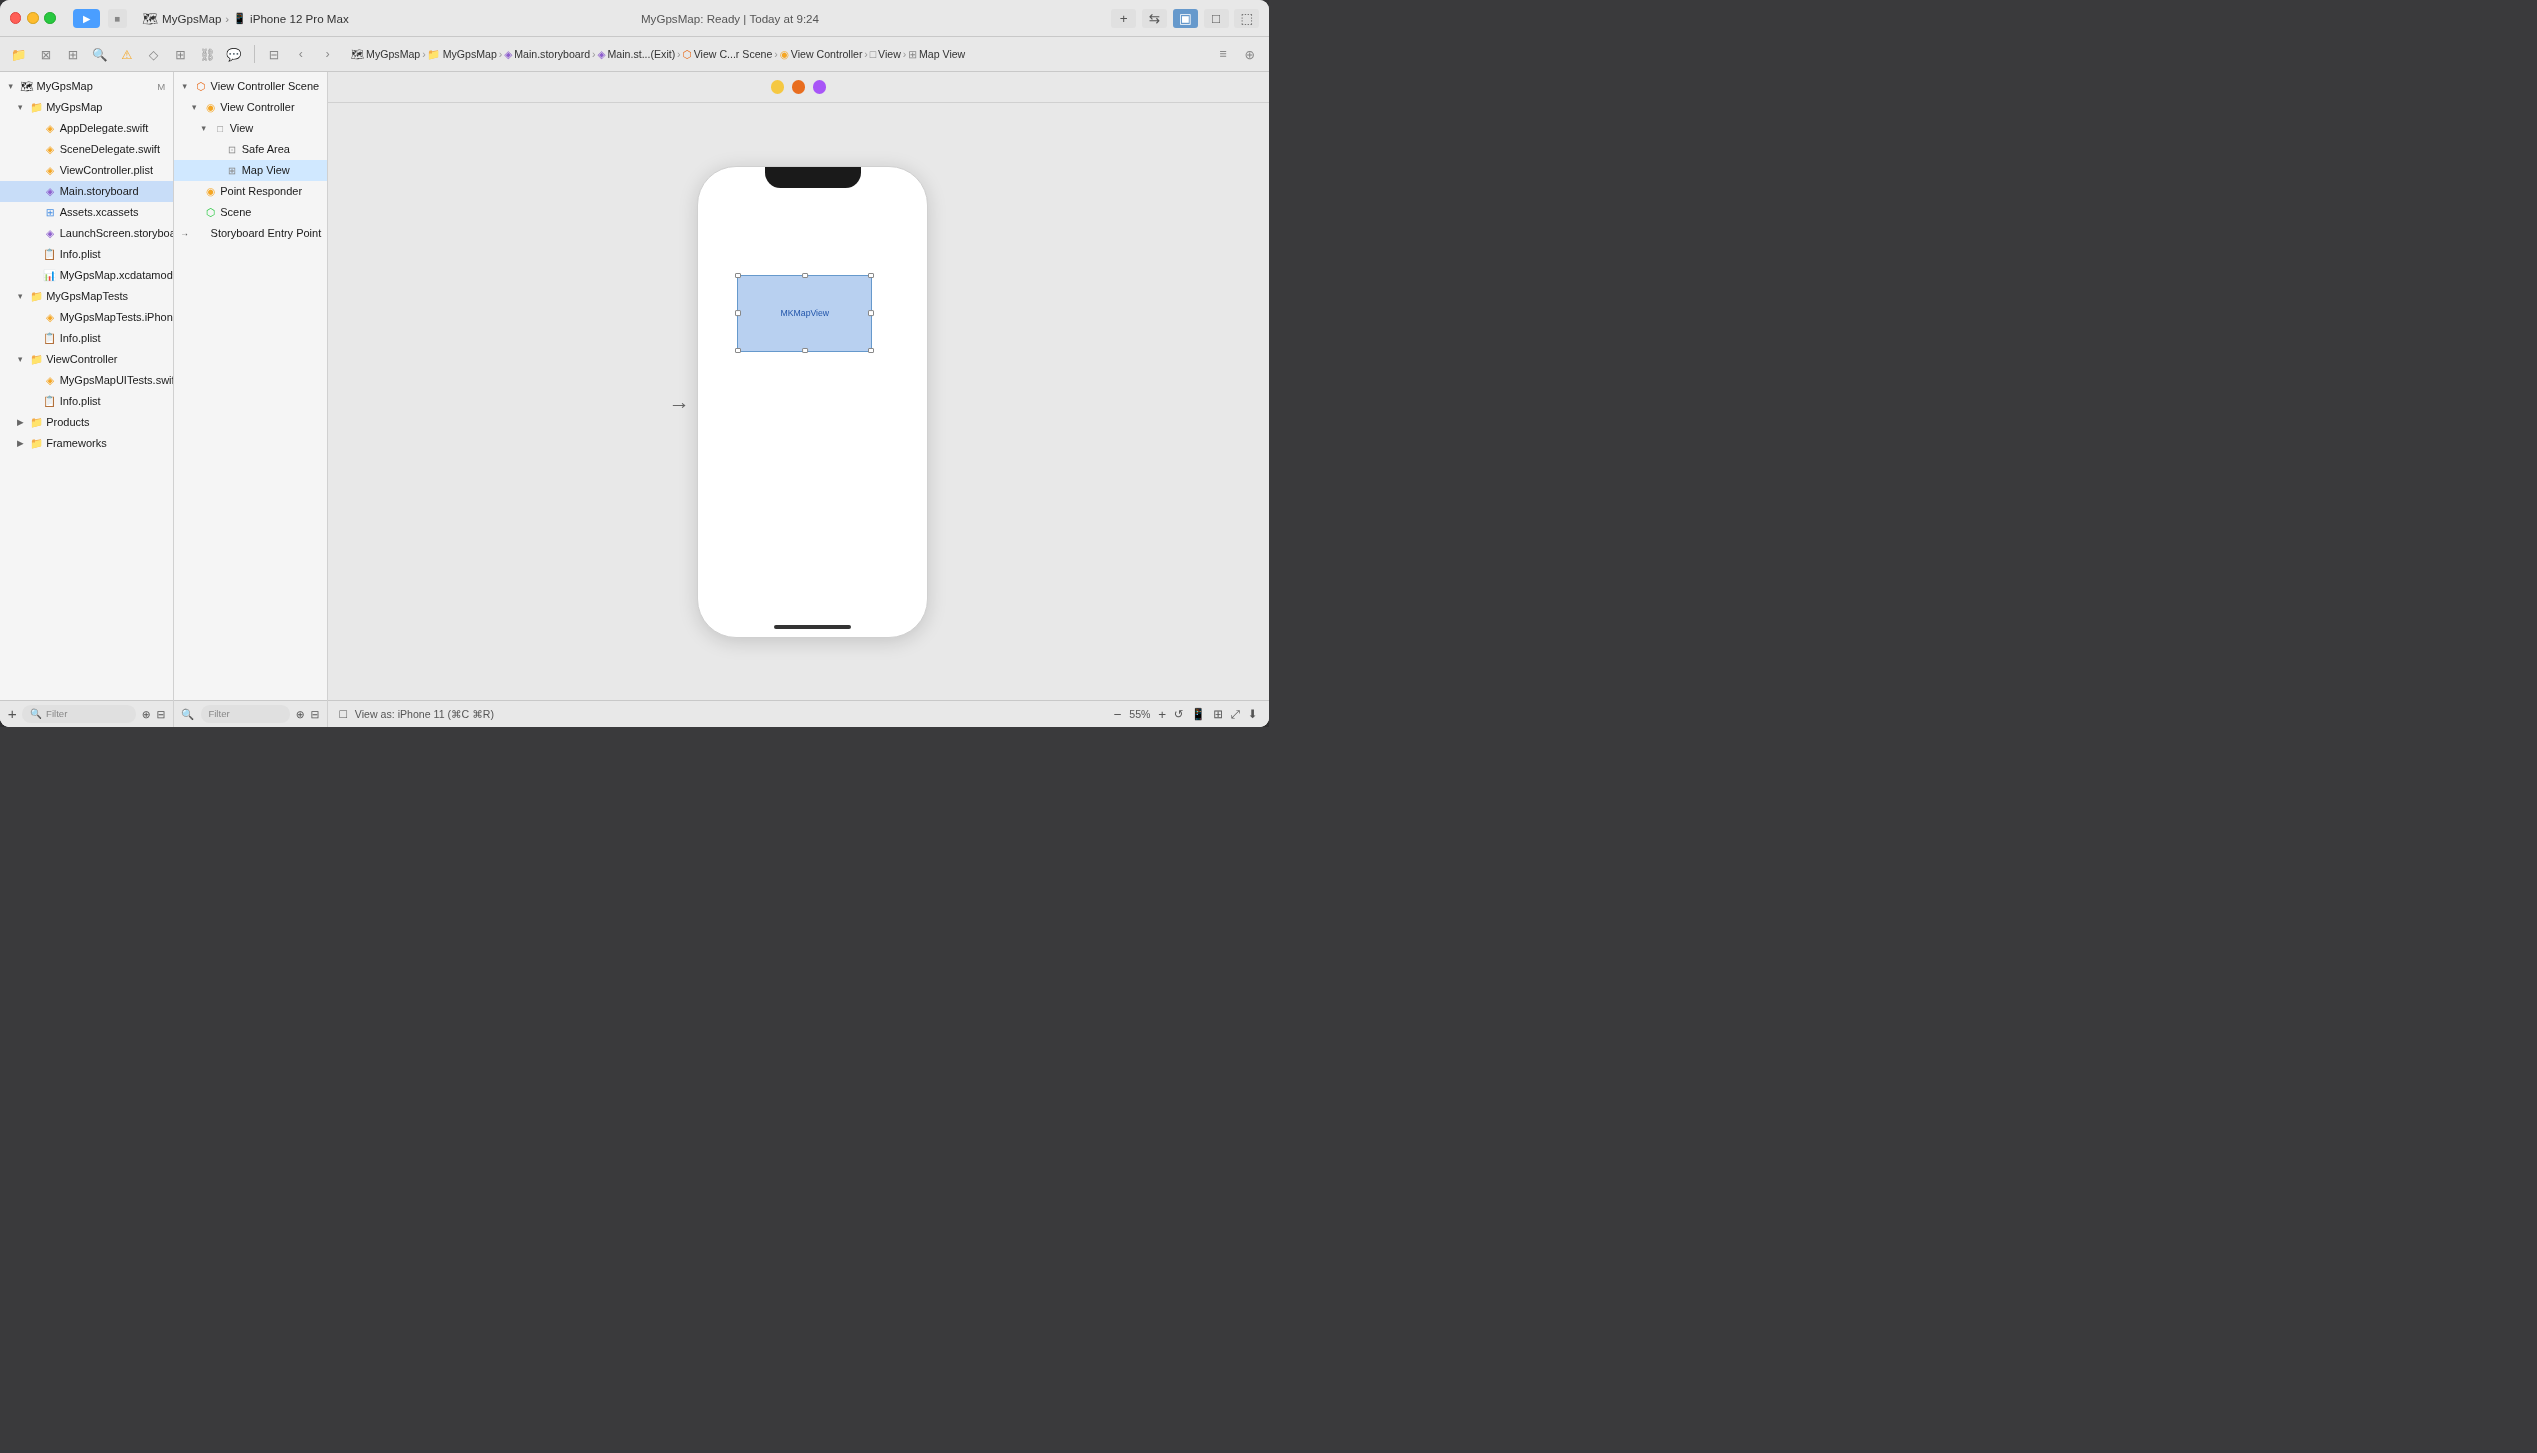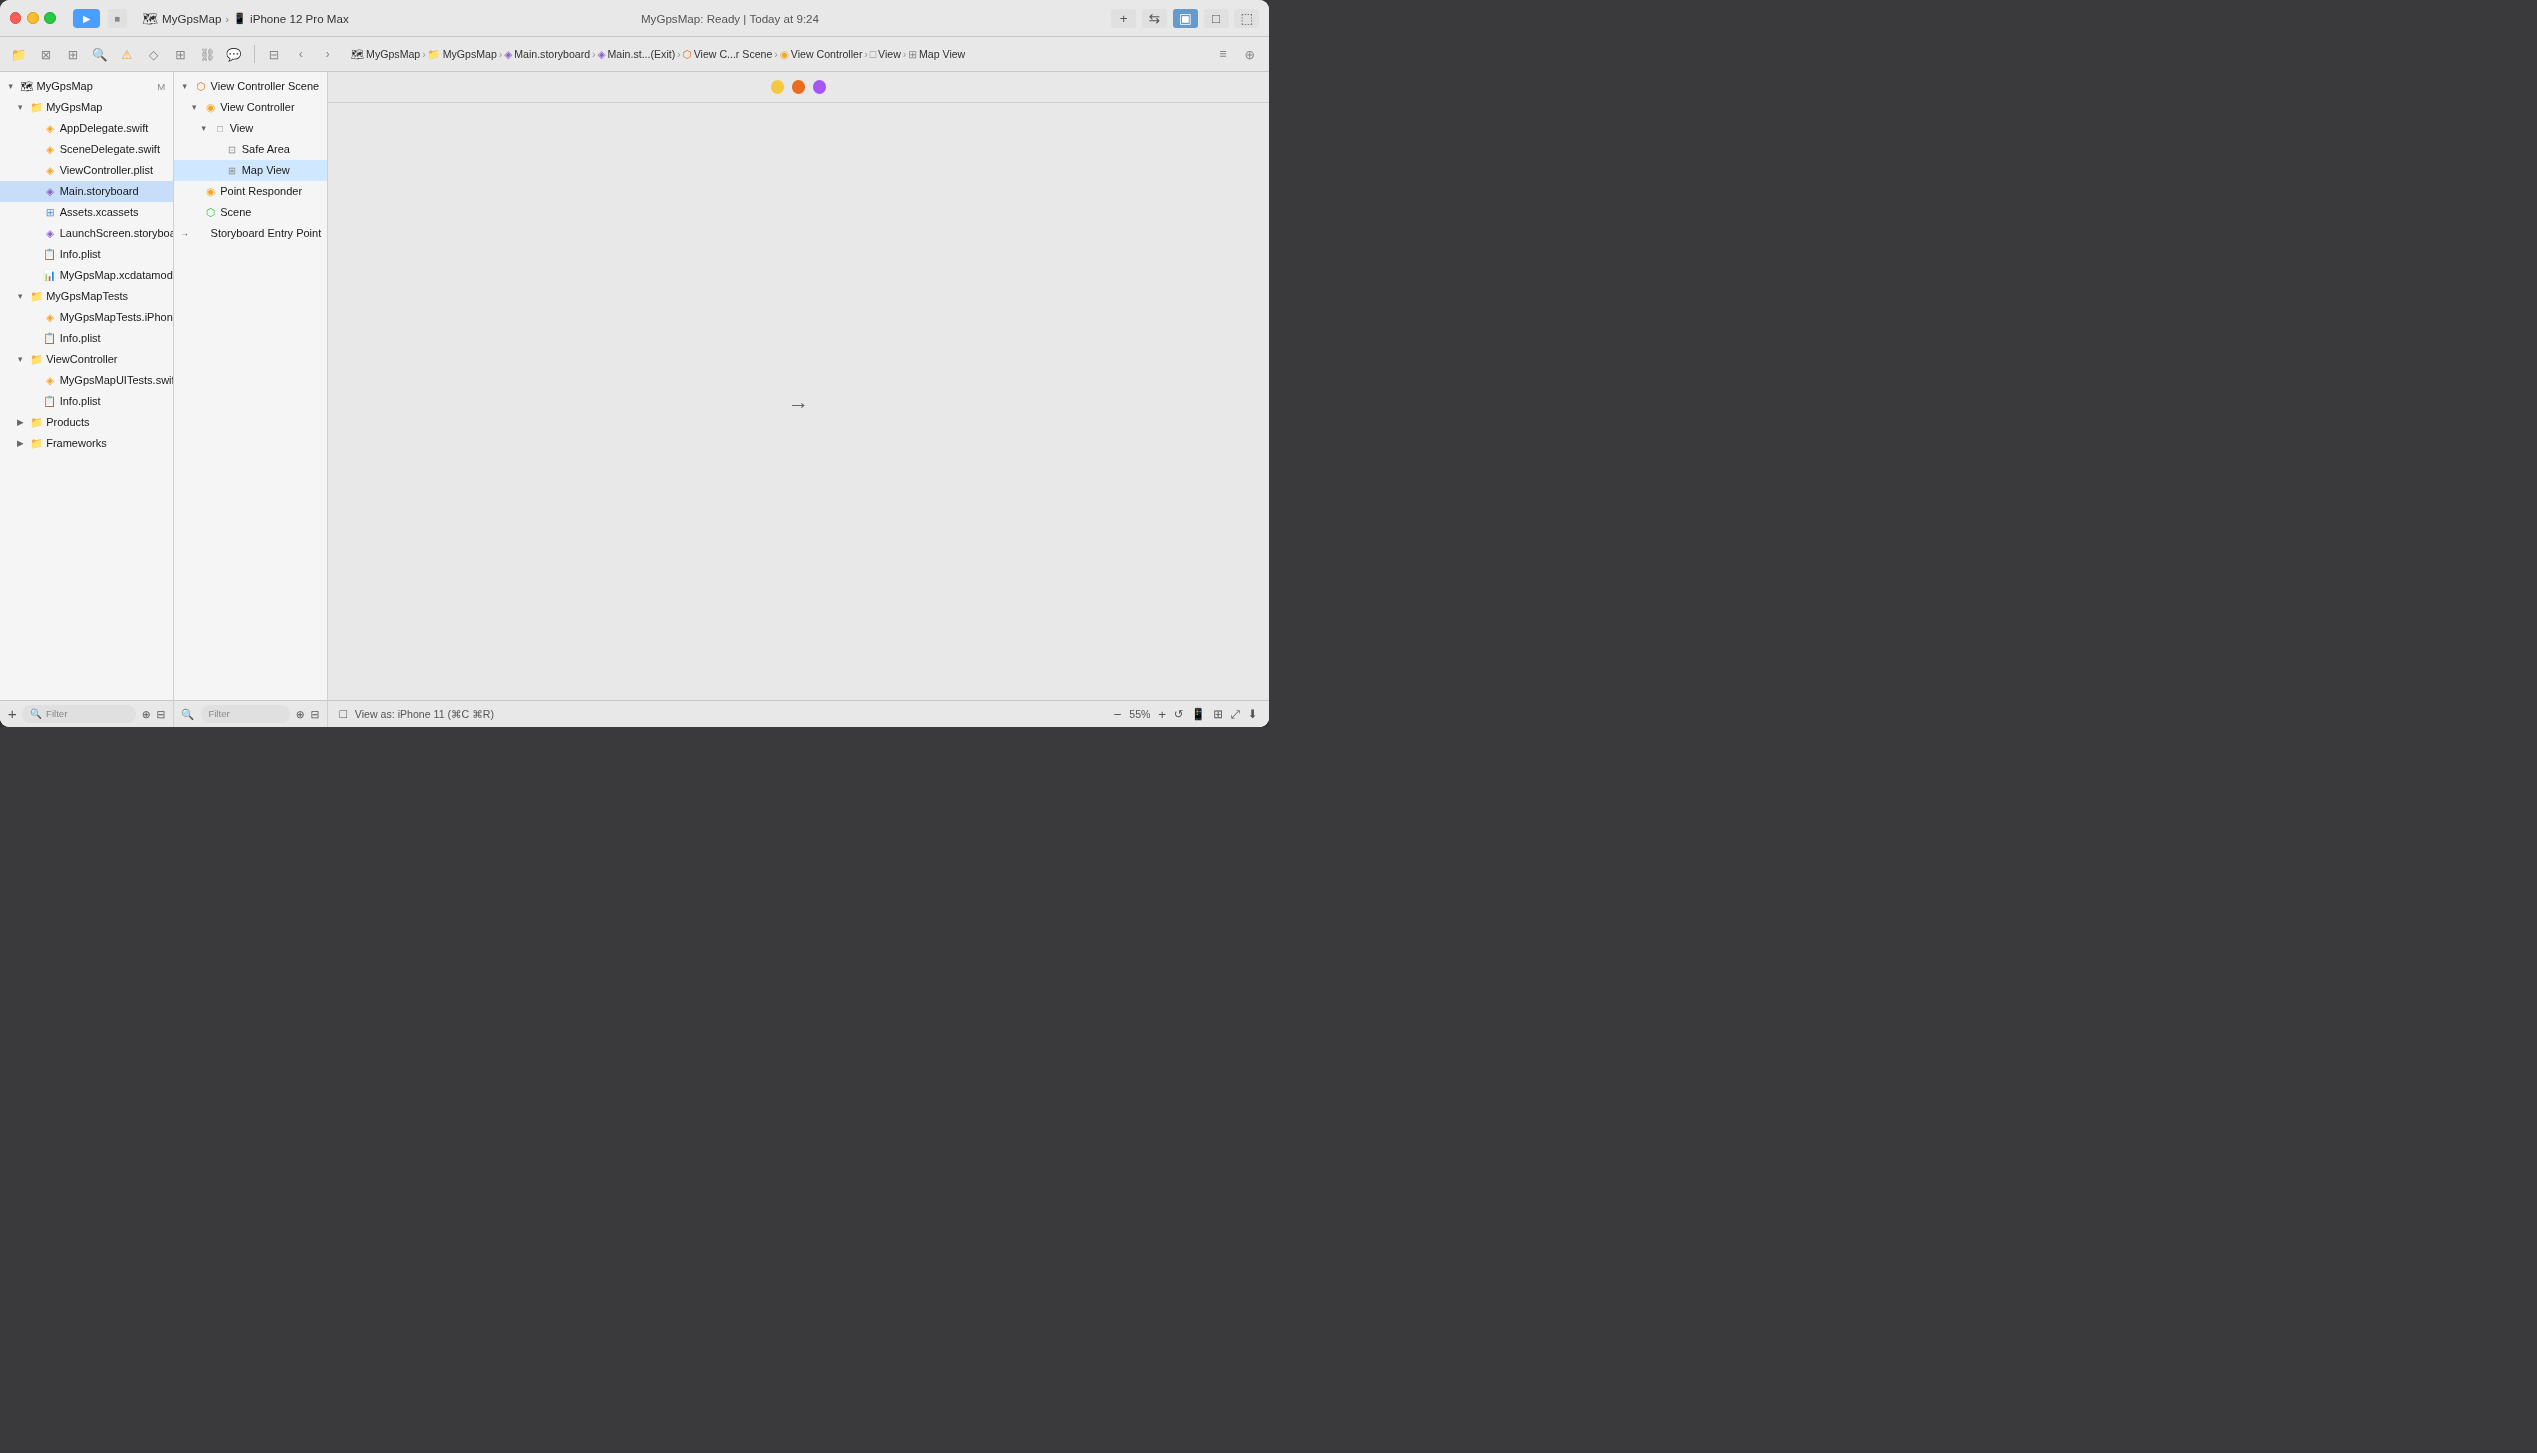--- a/index.html
+++ b/index.html
@@ -655,20 +655,39 @@
       </div>
 
       <div class="canvas-content">
         <div class="canvas-wrapper">
 
           <div style="display:flex;align-items:center;gap:7.7px;">
             <div style="display:flex;align-items:center;">
               <span style="font-size:21px;color:#666;">→</span>
             </div>
 
+            <div class="iphone-mockup">
+              <div class="iphone-notch"></div>
+              <div class="iphone-screen">
+
+                <div class="mk-map-view">
+
+                  <div class="selection-handle" style="top:-2.9px;left:-2.9px;"></div>
+                  <div class="selection-handle" style="top:-2.9px;left:50%;transform:translateX(-50%);"></div>
+                  <div class="selection-handle" style="top:-2.9px;right:-2.9px;"></div>
+                  <div class="selection-handle" style="top:50%;left:-2.9px;transform:translateY(-50%);"></div>
+                  <div class="selection-handle" style="top:50%;right:-2.9px;transform:translateY(-50%);"></div>
+                  <div class="selection-handle" style="bottom:-2.9px;left:-2.9px;"></div>
+                  <div class="selection-handle" style="bottom:-2.9px;left:50%;transform:translateX(-50%);"></div>
+                  <div class="selection-handle" style="bottom:-2.9px;right:-2.9px;"></div>
+                  <span>MKMapView</span>
+                </div>
+              </div>
+              <div class="iphone-home-bar"></div>
+            </div>
           </div>
         </div>
       </div>
 
       <div class="canvas-footer">
         <span style="font-size:12.5px;cursor:pointer;">□</span>
         <span>View as: iPhone 11 (⌘C ⌘R)</span>
         <div class="canvas-footer-right">
           <span style="cursor:pointer;font-size:13.5px;">−</span>
           <span>55%</span>

